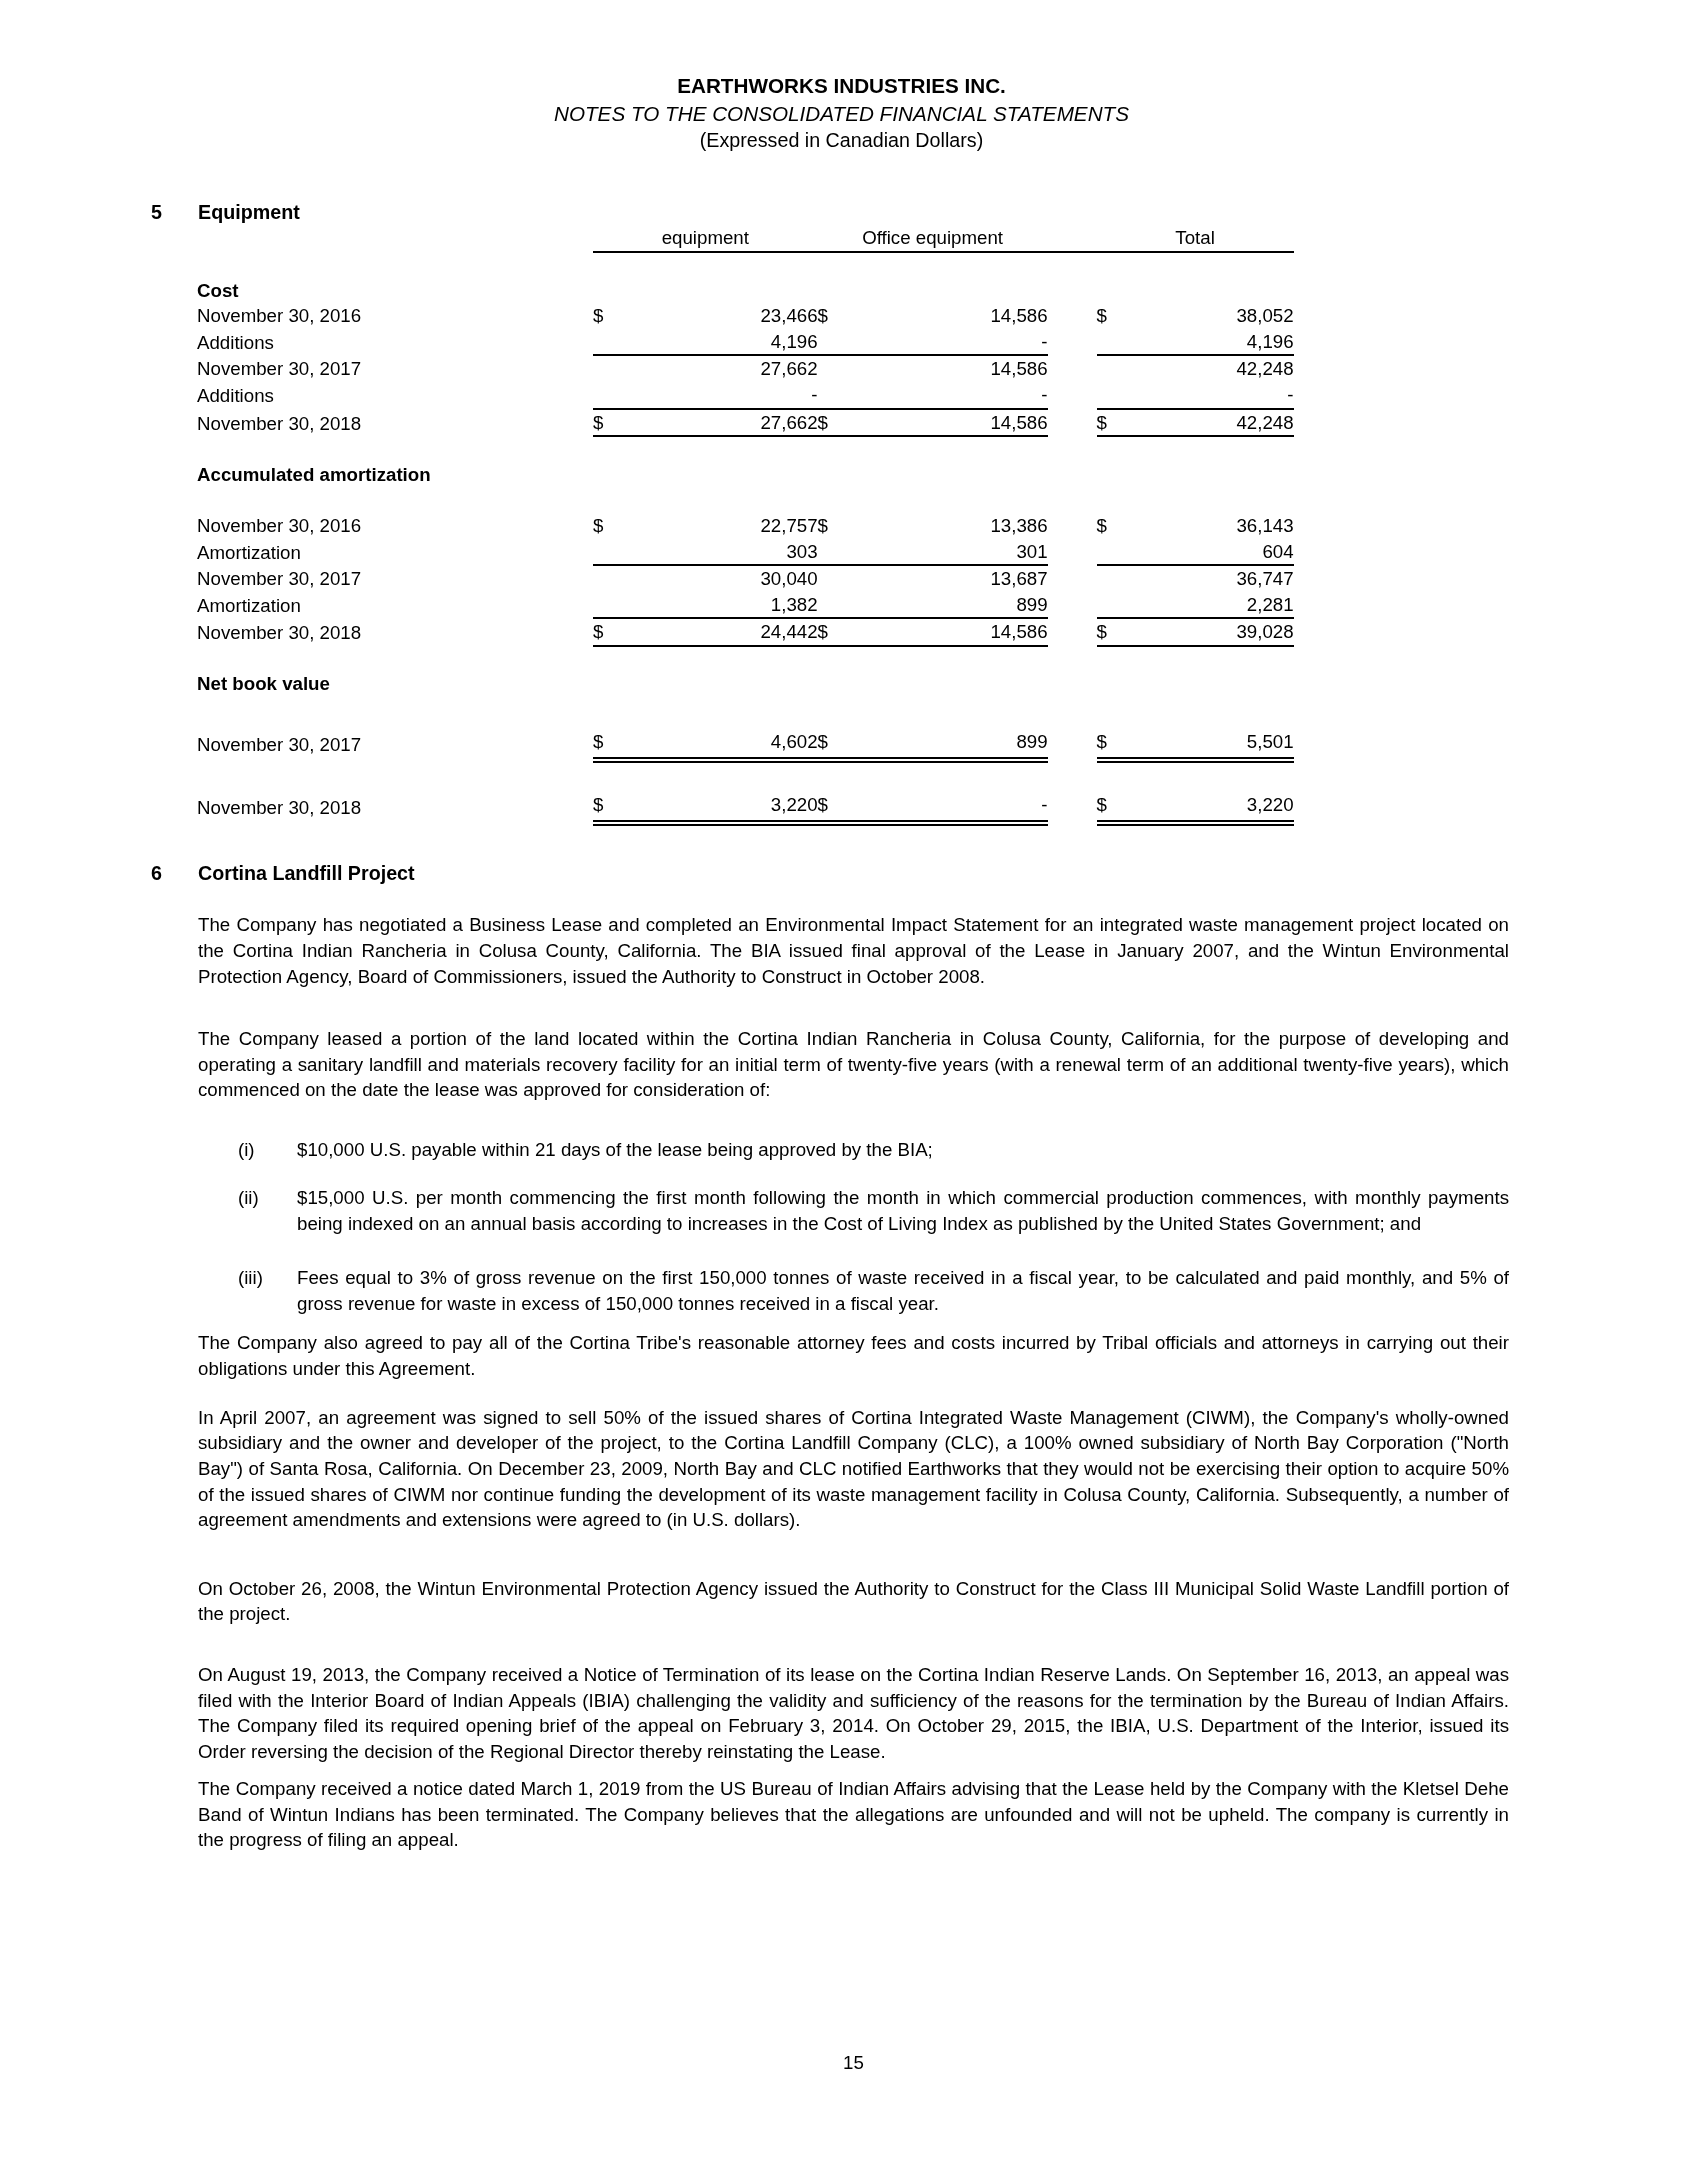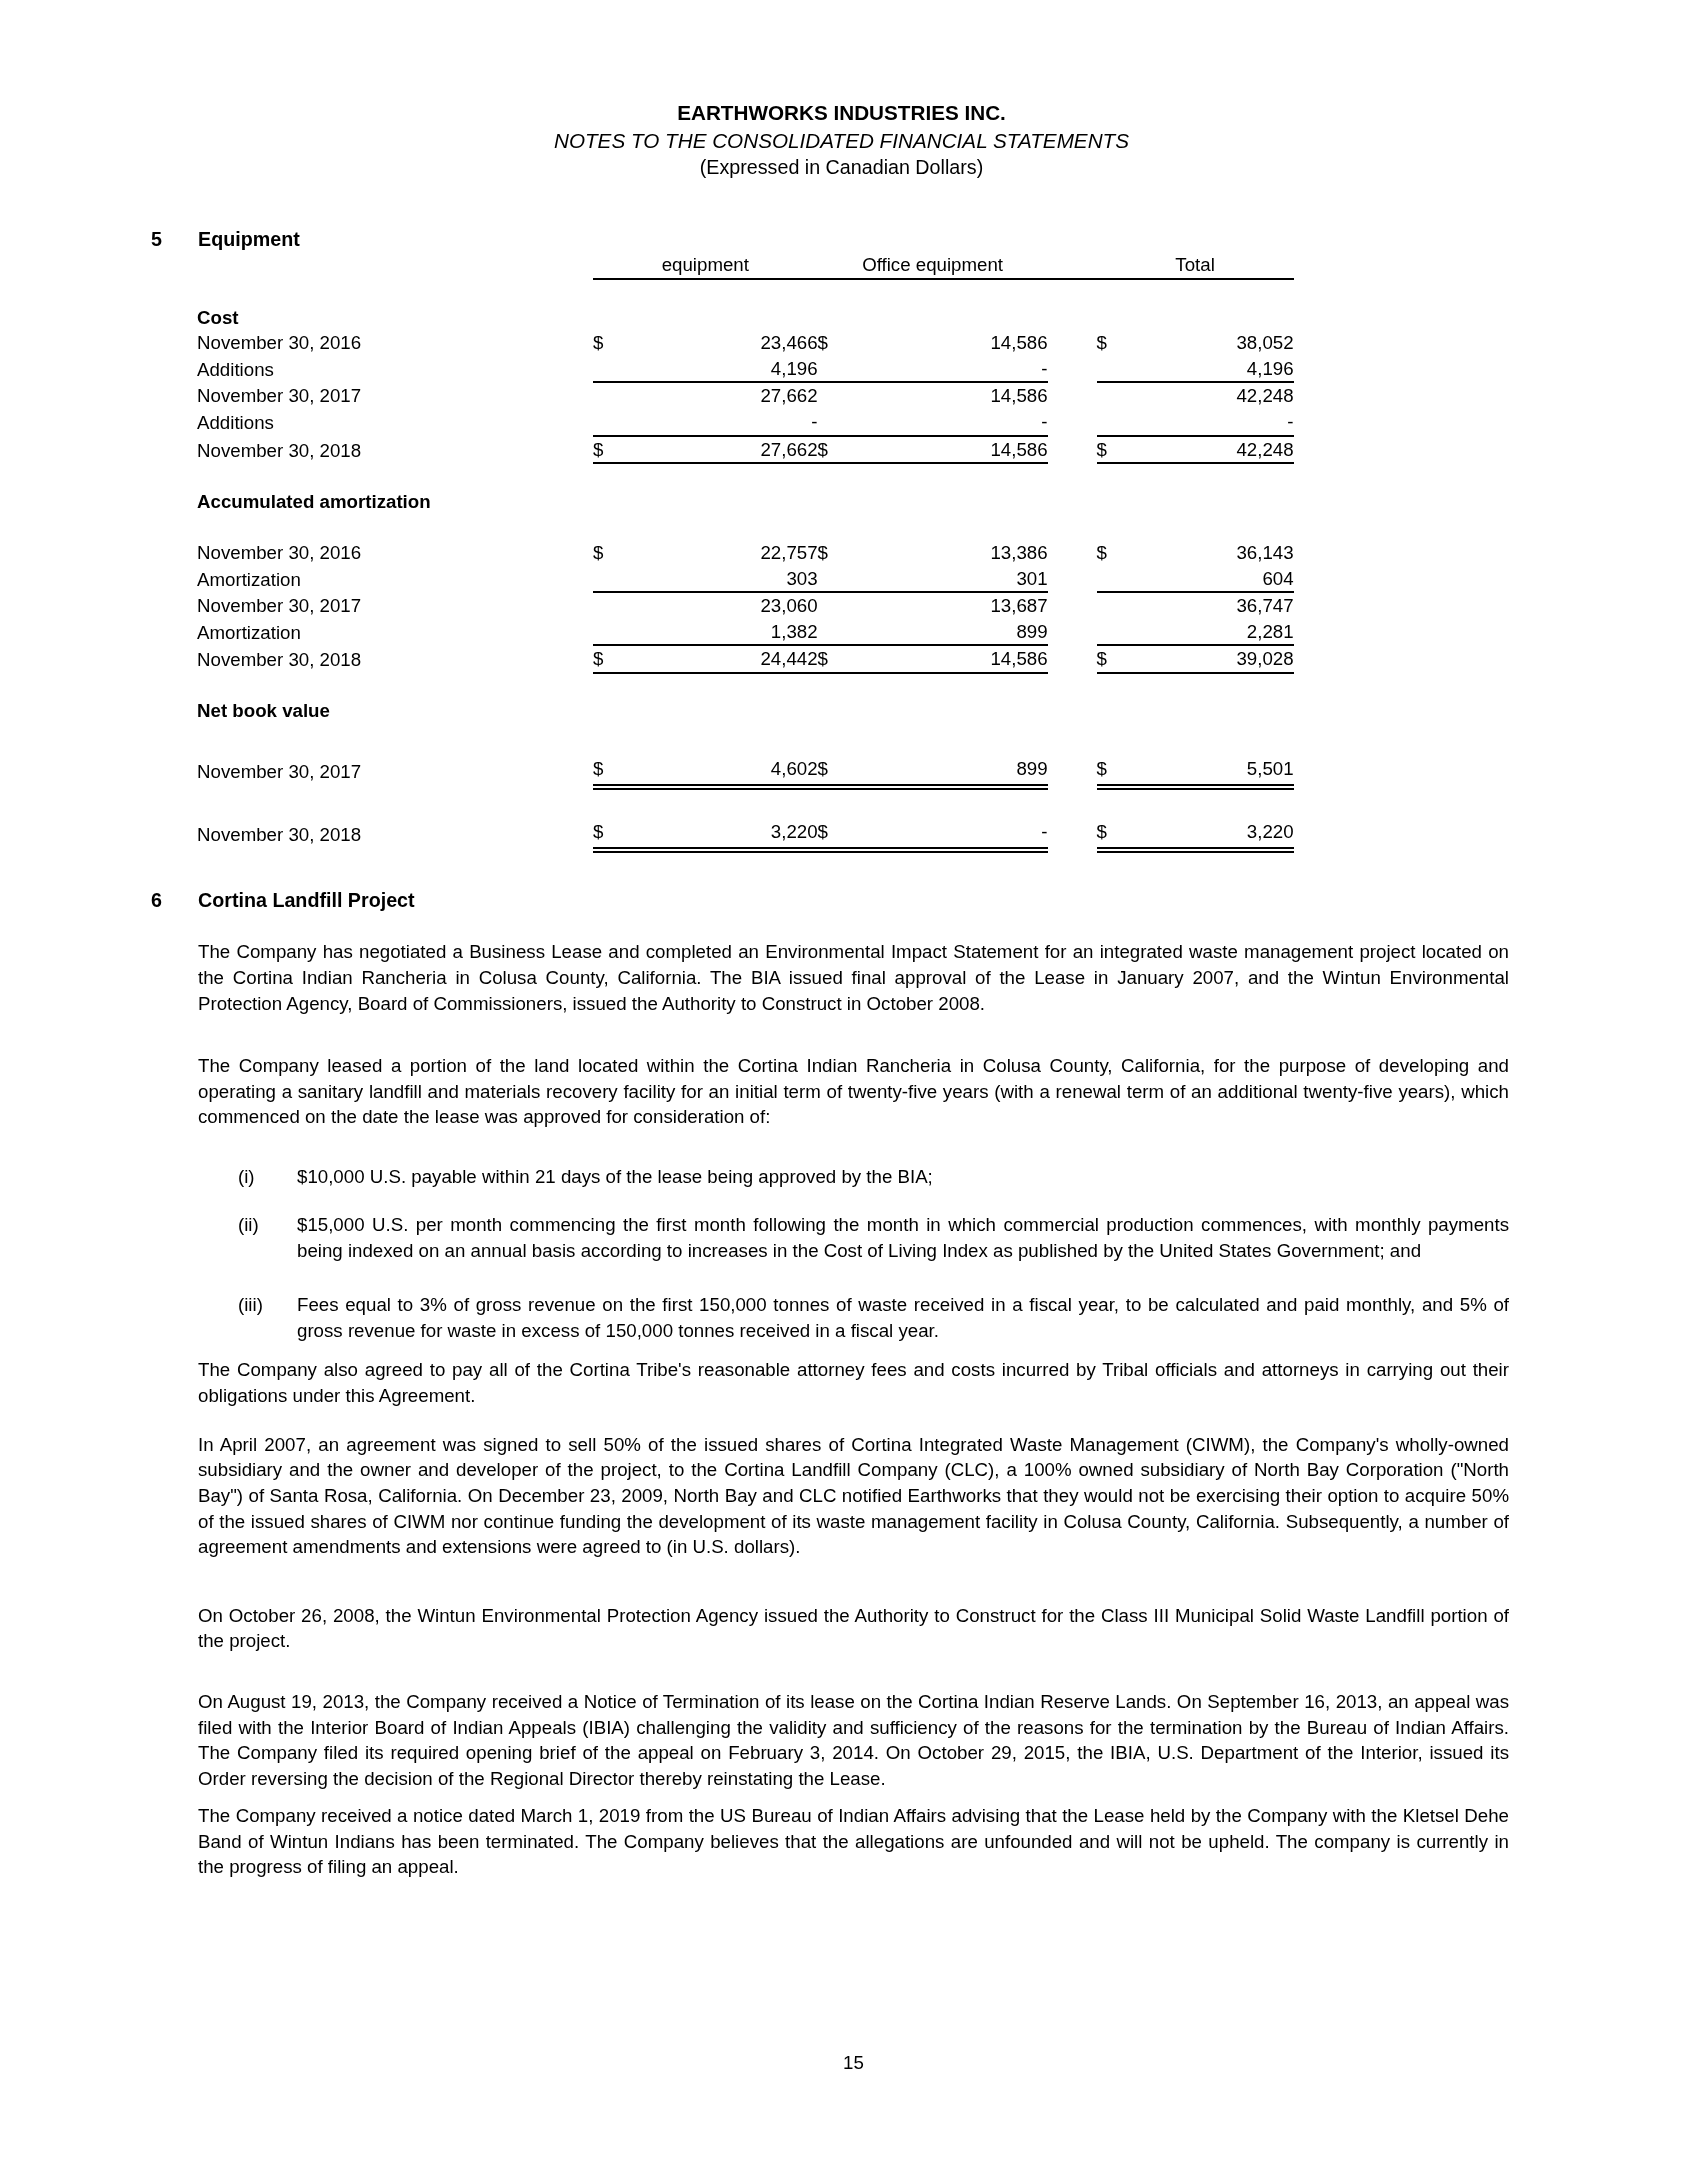--- a/index.html
+++ b/index.html
@@ -8,21 +8,21 @@
     position: relative;
     width: 1683px;
     height: 2178px;
     margin: 0 auto;
     background: #ffffff;
     font-family: "Liberation Sans", sans-serif;
     color: #000;
     overflow: hidden;
   }
   
-  .doc-header { padding-top: 99px; text-align: center; }
+  .doc-header { padding-top: 72px; text-align: center; }
   .doc-header .t1 { font-size: 20.7px; font-weight: bold; line-height: 27.6px; }
   .doc-header .t2 { font-size: 20.7px; font-style: italic; line-height: 27.6px; }
   .doc-header .t3 { font-size: 19.7px; line-height: 27.6px; }
 
   
   .sec-head { display: flex; font-size: 19.7px; font-weight: bold; line-height: 25.6px; }
   .sec-head .sec-num { margin-left: 151px; width: 47px; }
 
   .sec5 { margin-top: 45px; }
   .sec6 { margin-top: 35px; }
@@ -209,21 +209,21 @@
         <td class="n">303</td>
         <td class="d"></td>
         <td class="n">301</td>
         <td class="gap"></td>
         <td class="d"></td>
         <td class="n">604</td>
       </tr>
       <tr>
         <td class="lbl">November 30, 2017</td>
         <td class="d"></td>
-        <td class="n">23,060</td>
+        <td class="n">30,040</td>
         <td class="d"></td>
         <td class="n">13,687</td>
         <td class="gap"></td>
         <td class="d"></td>
         <td class="n">36,747</td>
       </tr>
       <tr class="u">
         <td class="lbl">Amortization</td>
         <td class="d"></td>
         <td class="n">1,382</td>

